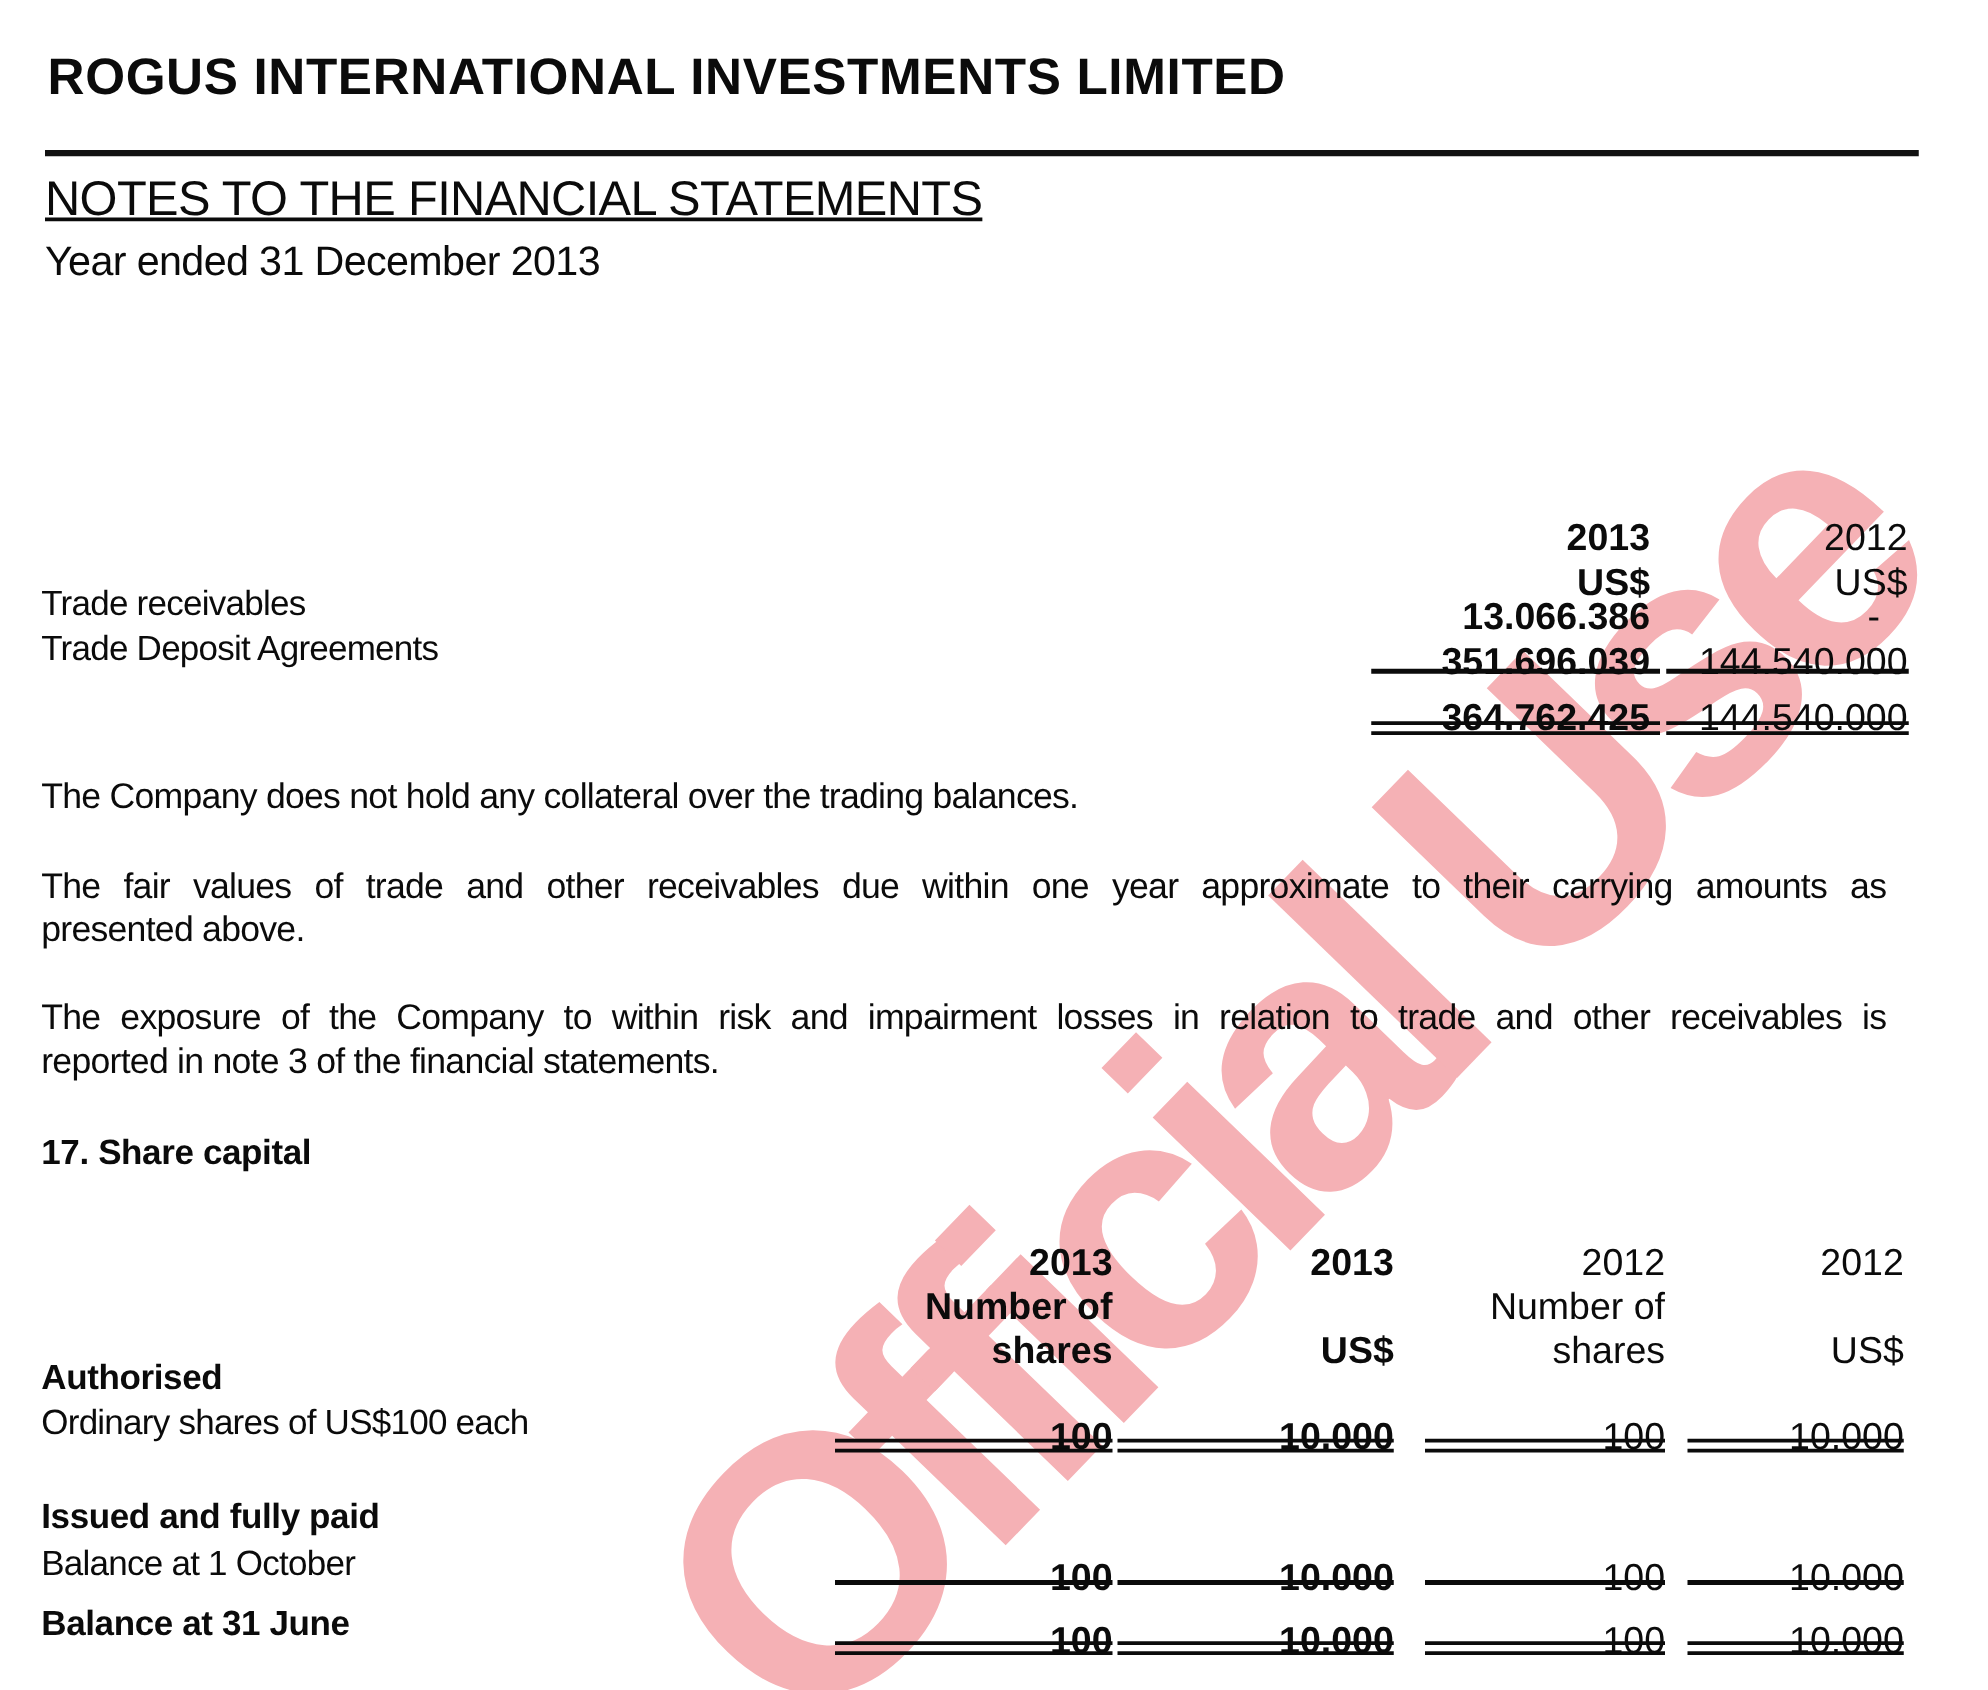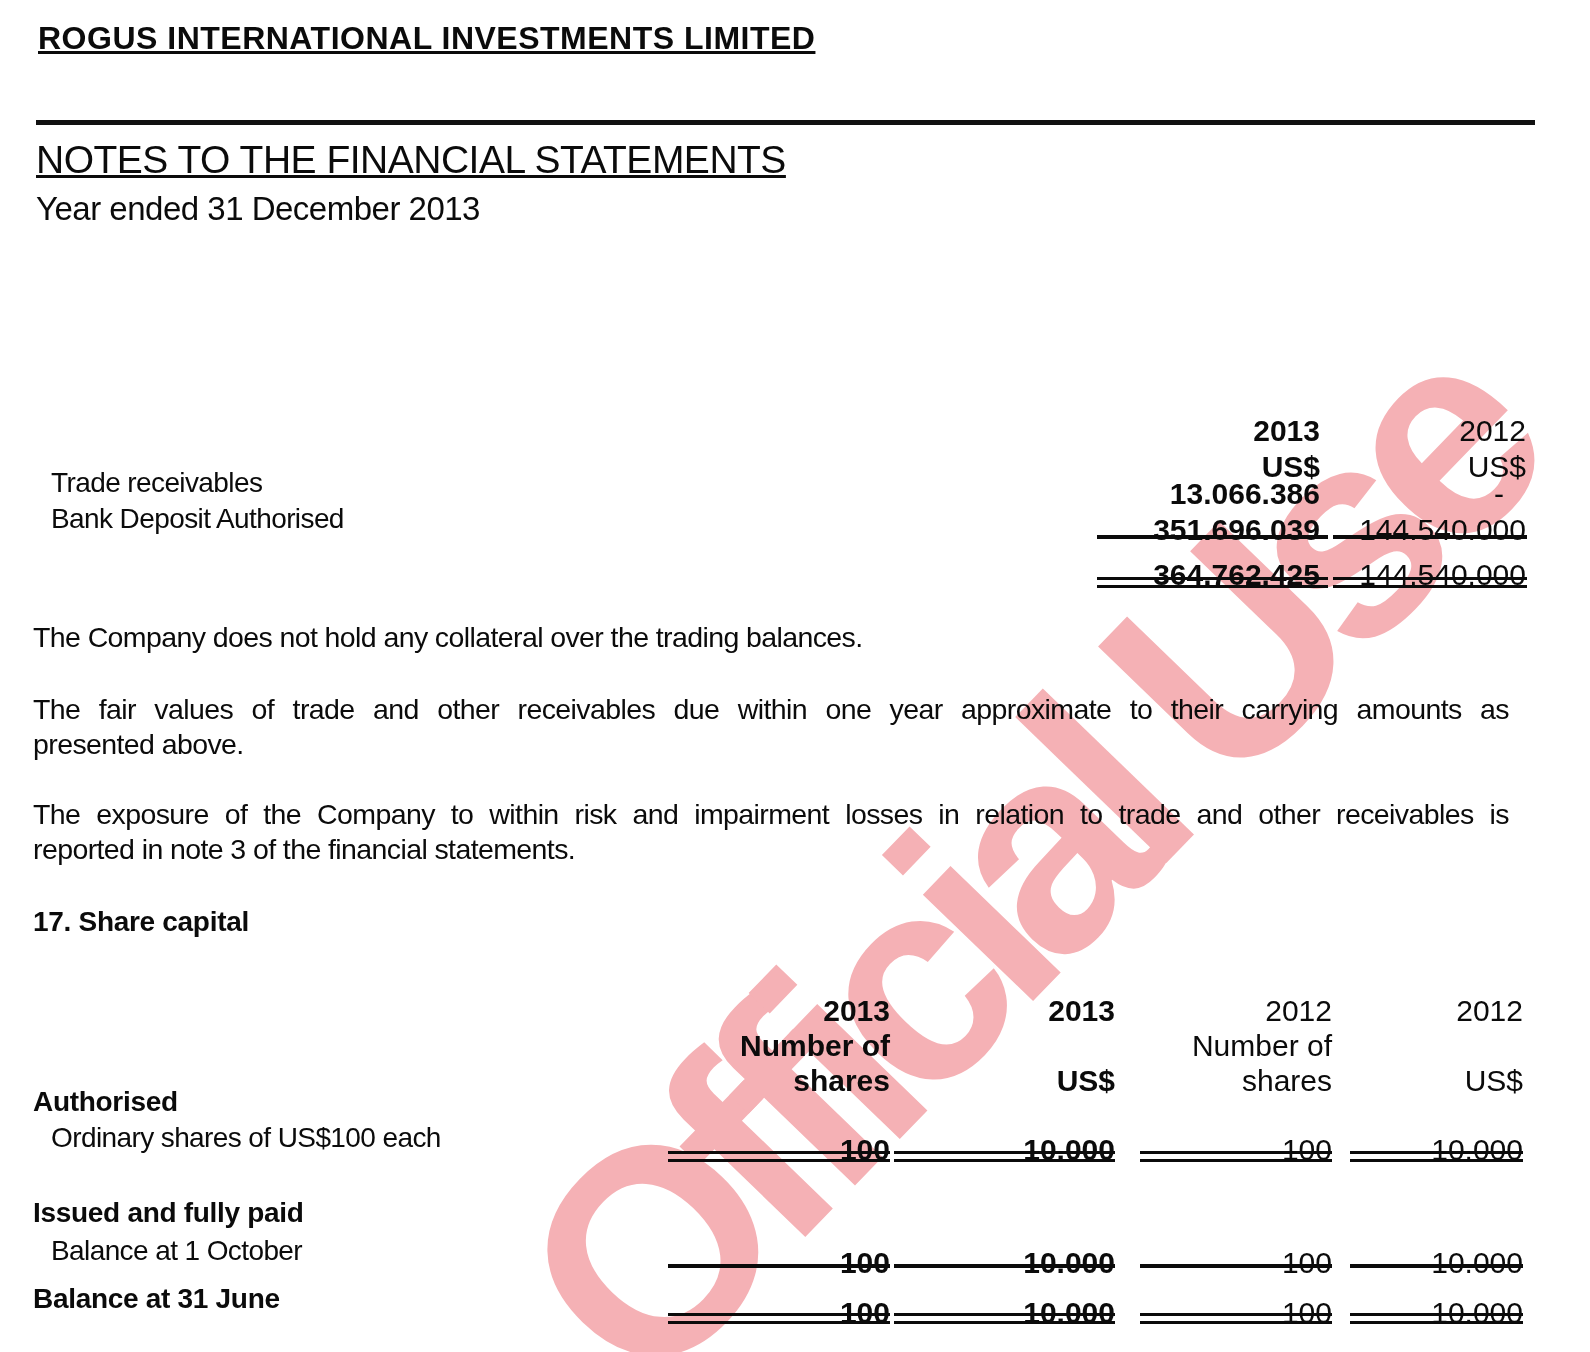--- a/index.html
+++ b/index.html
@@ -25,27 +25,27 @@
     white-space: nowrap;
     color: #f5b1b5;
     z-index: 0;
     user-select: none;
   }
 
   
   .doc { position: absolute; inset: 0; z-index: 1; }
   .doc > * { position: absolute; margin: 0; }
 
-  .company  { left: 38px;  top: 20px;  font-size: 32px; font-weight: bold; letter-spacing: .5px; line-height: 1.15; text-decoration: underline; }
+  .company  { left: 38px;  top: 38px;  font-size: 41px; font-weight: bold; letter-spacing: .5px; line-height: 1.15; }
   .hrule    { left: 36px;  top: 120px; width: 1499px; height: 5px; background: #111; }
   .doctitle { left: 36px;  top: 138px; font-size: 39px; font-weight: normal; letter-spacing: -.5px; line-height: 1.15; text-decoration: underline; }
   .period   { left: 36px;  top: 190px; font-size: 33px; letter-spacing: -.5px; line-height: 1.15; }
 
   .s-head { left: 33px; font-size: 28px; font-weight: bold; letter-spacing: -.3px; line-height: 1.15; }
-  .label  { left: 33px; font-size: 28px; letter-spacing: -.6px; line-height: 1.15; margin-left: 18px; }
+  .label  { left: 33px; font-size: 28px; letter-spacing: -.6px; line-height: 1.15; }
   .sub    { left: 33px; font-size: 28px; font-weight: bold; letter-spacing: -.3px; line-height: 1.15; }
 
   .cell { font-size: 30px; text-align: right; line-height: 1.15; margin-top: 12px; }
   .b    { font-weight: bold; }
 
   
   .ca { left: 1088px; width: 232px; }
   .cb { left: 1331px; width: 195px; }
   .cb.dash { width: 173px; padding-right: 22px; }
 
@@ -85,21 +85,21 @@
 
   <div class="cell ca b" style="top:402px">2013</div>
   <div class="cell cb" style="top:402px">2012</div>
   <div class="cell ca b" style="top:438px">US$</div>
   <div class="cell cb" style="top:438px">US$</div>
 
   <div class="label" style="top:467px">Trade receivables</div>
   <div class="cell ca b" style="top:465px">13.066.386</div>
   <div class="cell cb dash" style="top:465px">-</div>
 
-  <div class="label" style="top:503px">Bank Deposit Authorised</div>
+  <div class="label" style="top:503px">Trade Deposit Agreements</div>
   <div class="cell ca b" style="top:501px">351.696.039</div>
   <div class="cell cb" style="top:501px">144.540.000</div>
 
   <div class="rule ra" style="top:535px"></div>
   <div class="rule rb" style="top:535px"></div>
 
   <div class="cell ca b" style="top:546px">364.762.425</div>
   <div class="cell cb" style="top:546px">144.540.000</div>
 
   <div class="drule ra" style="top:577px"></div>

